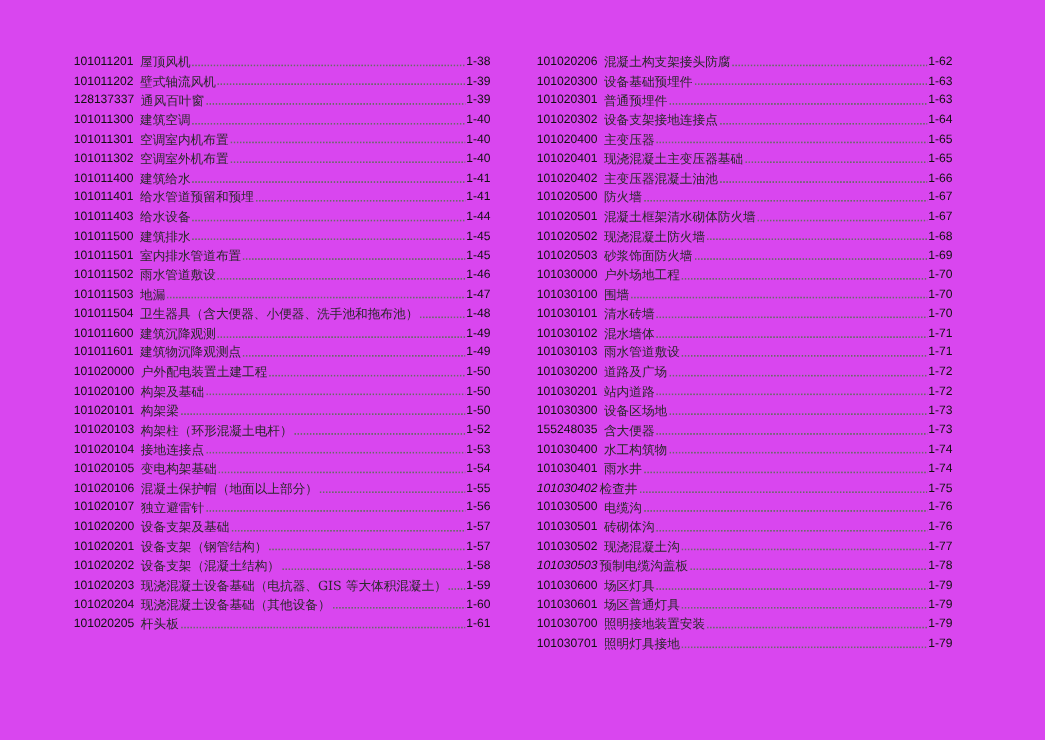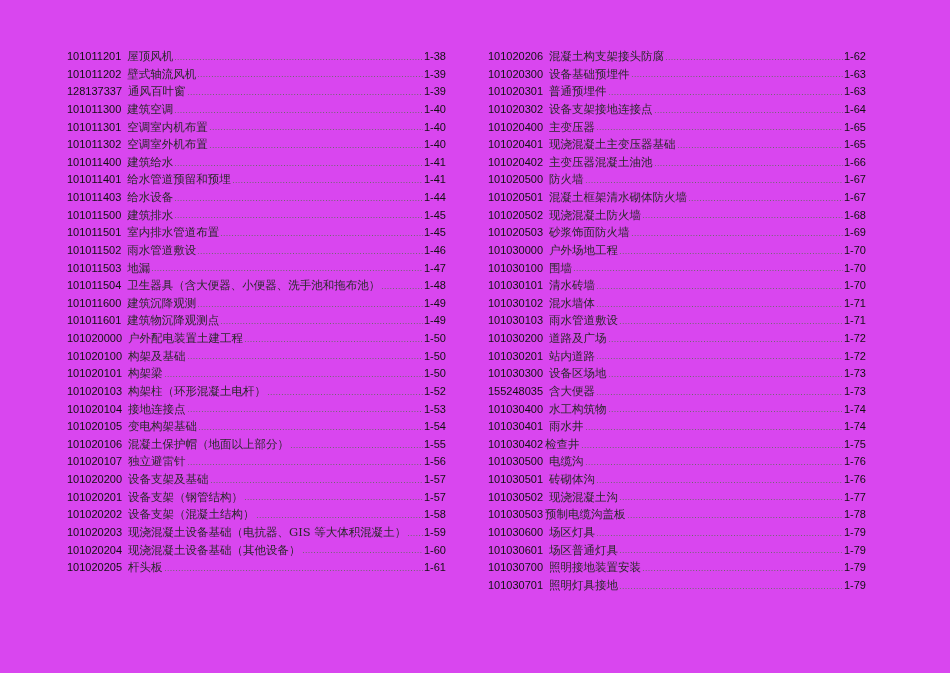--- a/index.html
+++ b/index.html
@@ -23,21 +23,21 @@
       line-height: 17.63px;
       white-space: nowrap;
     }
     .code {
       flex: none;
       font-family: "Liberation Sans", sans-serif;
       font-size: 11px;
       color: #111111;
       margin-right: 6px;
     }
-    .row.tight .code { margin-right: 2px; }
+    .row.tight .code { margin-right: 2px; font-style: italic; }
     .title {
       flex: none;
       font-family: "DejaVu Serif", serif;
       font-size: 11.5px;
       color: #2a2a2a;
     }
     .leader {
       flex: 1 1 auto;
       height: 3px;
       margin: 5px 1px 0 1px;

